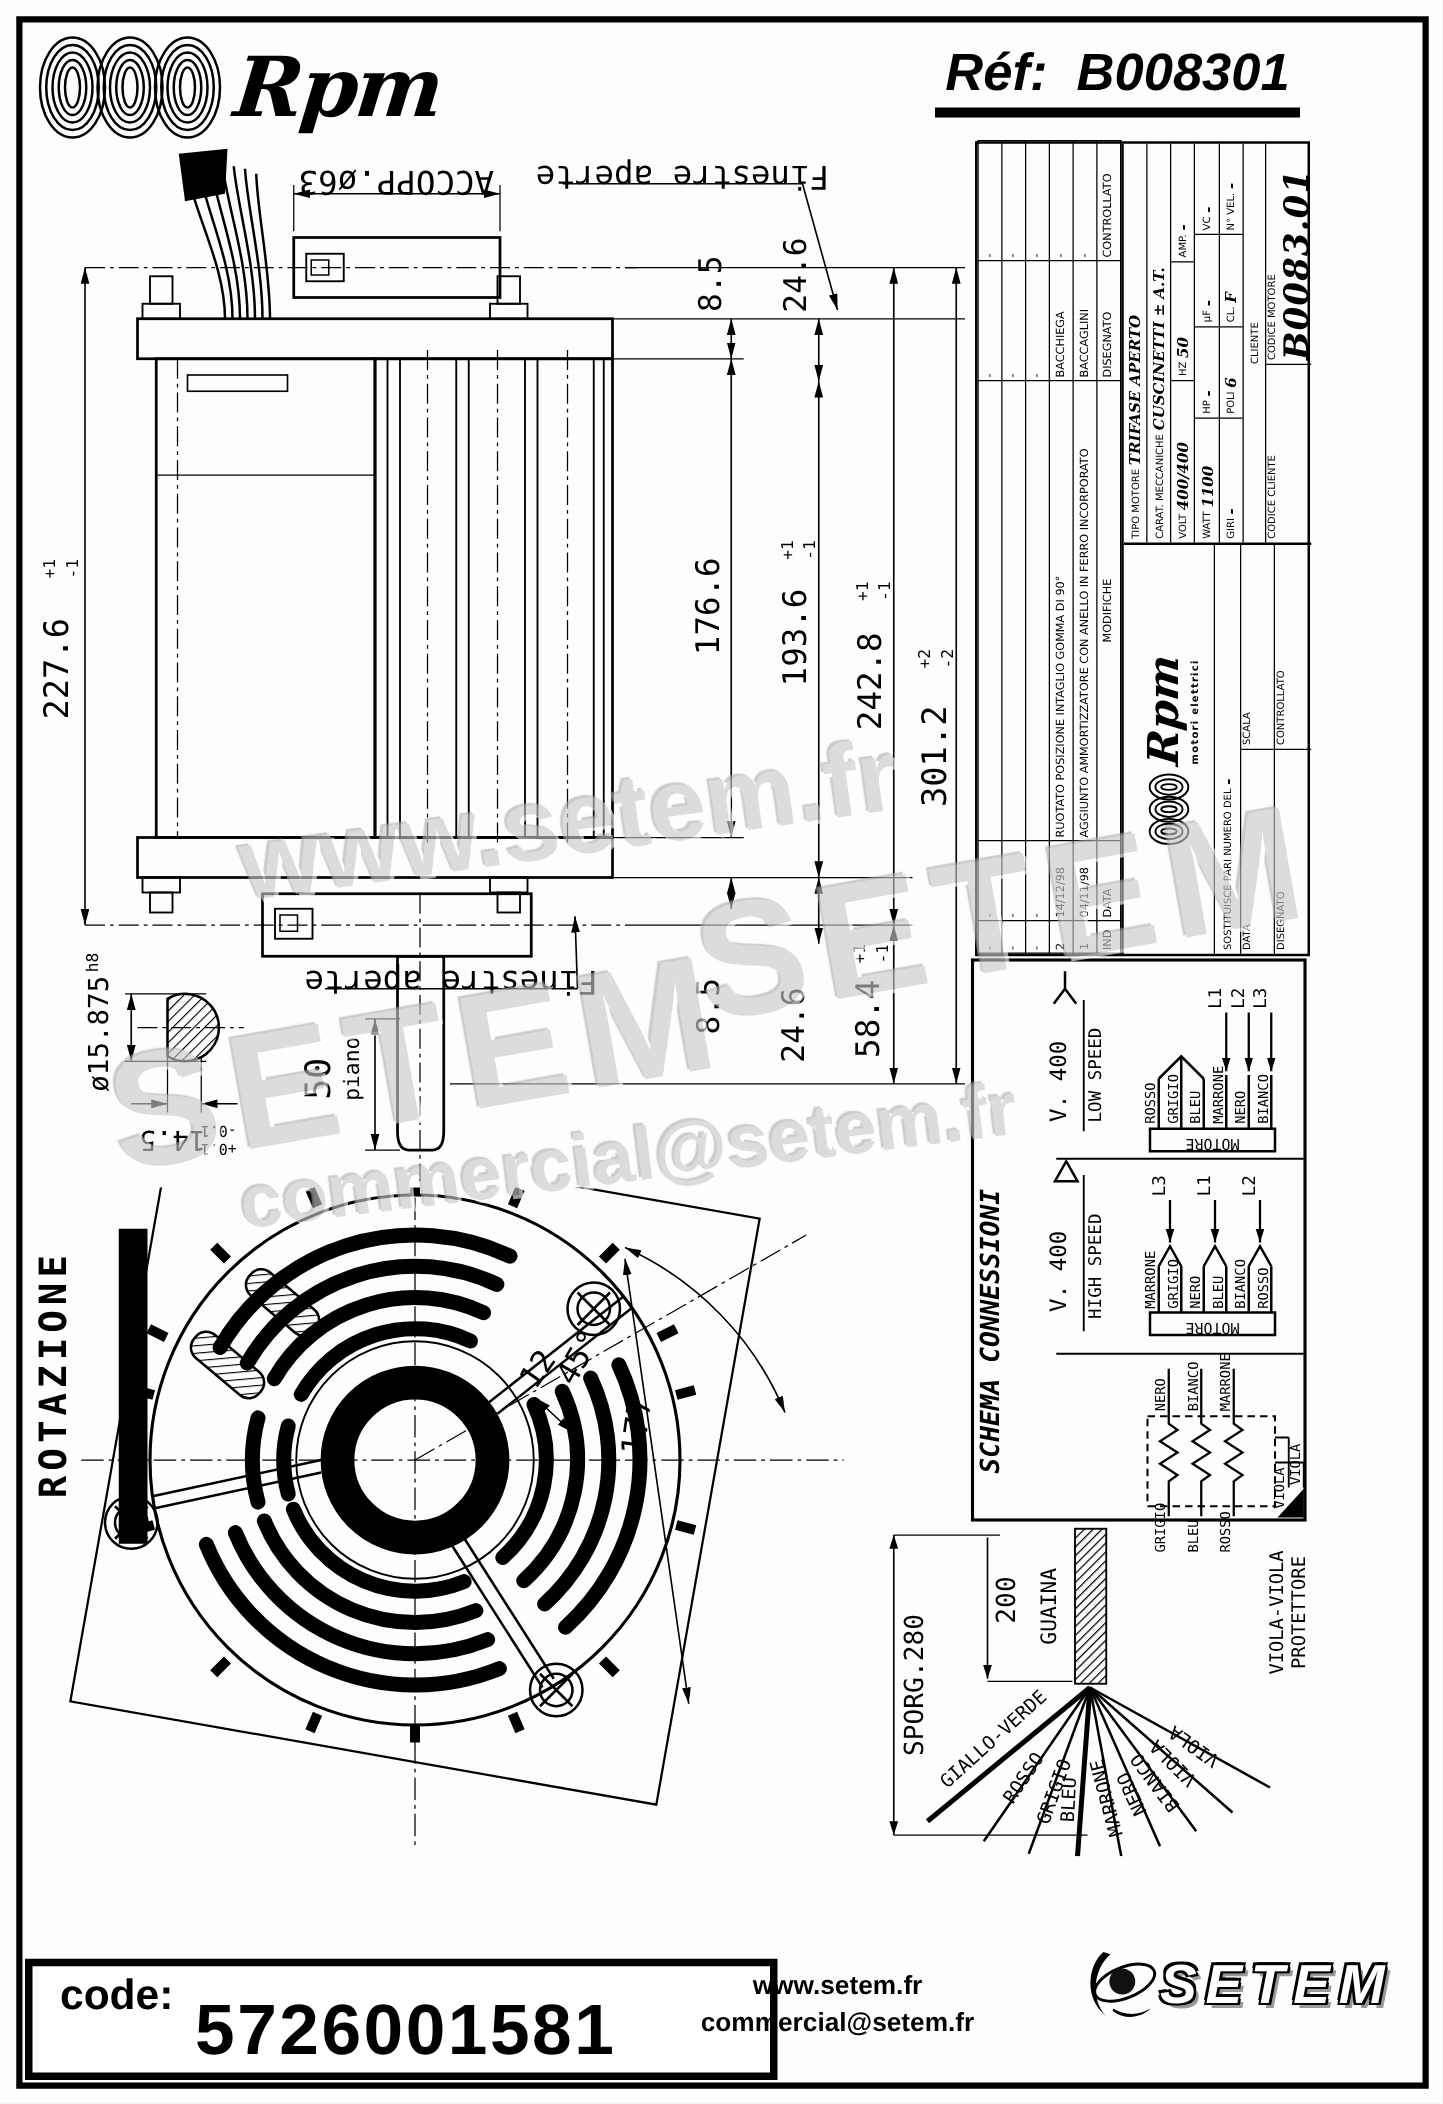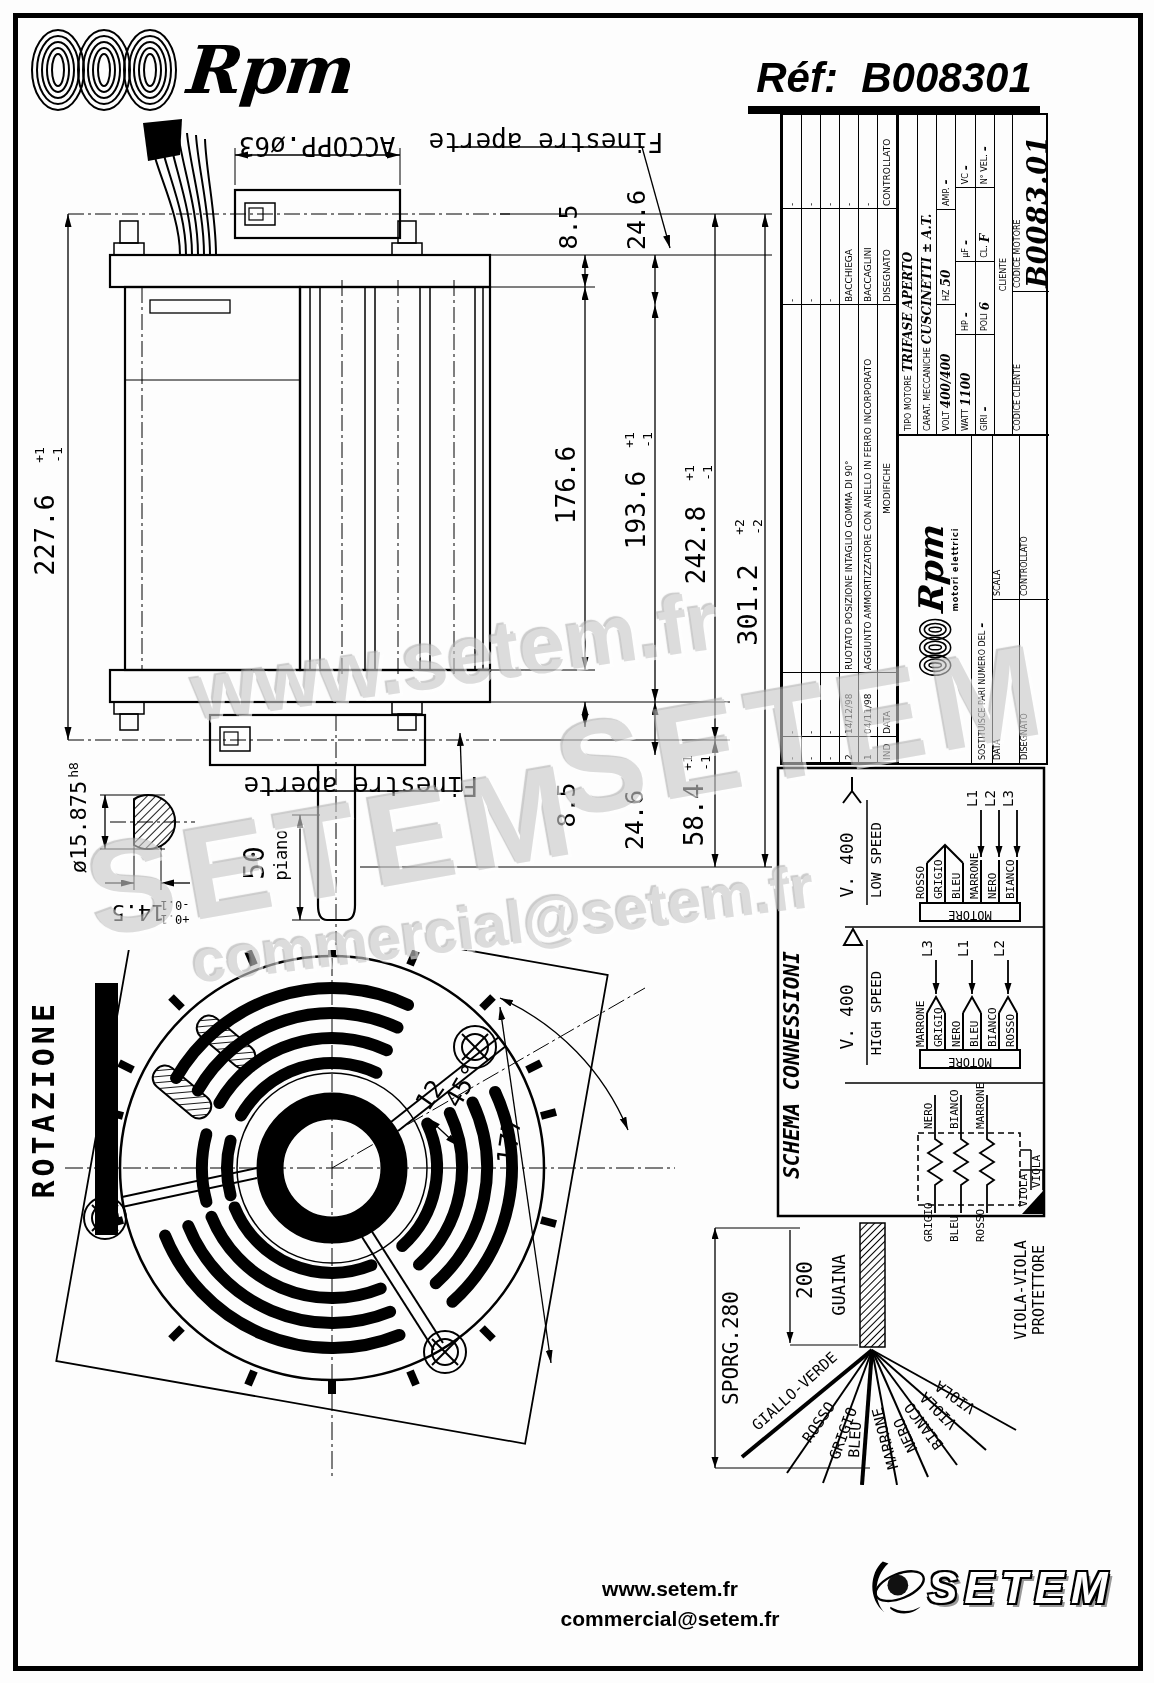--- a/index.html
+++ b/index.html
@@ -5,21 +5,21 @@
   html,body{margin:0;padding:0;background:#e8e8e8;}
   .page{position:relative;width:1154px;height:1683px;background:#fdfdfd;overflow:hidden;
         font-family:"DejaVu Sans",sans-serif;color:#000;}
   .frame{position:absolute;left:13px;top:13px;right:11px;bottom:12px;border:5px solid #000;z-index:1;}
   
   .hdr-logo{position:absolute;left:30px;top:22px;z-index:3;display:flex;align-items:center;}
   .hdr-brand{font-family:"DejaVu Serif",serif;font-style:italic;font-weight:bold;font-size:66px;
              letter-spacing:-2px;margin-left:8px;transform:skewX(-6deg);}
   .refbox{position:absolute;left:748px;top:34px;width:292px;text-align:center;z-index:3;
           font-family:"Liberation Sans",sans-serif;font-style:italic;font-weight:bold;font-size:42px;
-          border-bottom:8px solid #000;padding-bottom:4px;margin-top:20px;}
+          border-bottom:8px solid #000;padding-bottom:4px;}
   svg{position:absolute;z-index:2;}
   svg text{font-family:"DejaVu Sans Mono",monospace;fill:#000;}
   
   .tblock{position:absolute;left:780px;top:765px;width:652px;height:268px;border:2px solid #000;
           transform:rotate(-90deg);transform-origin:0 0;z-index:2;background:transparent;
           font-family:"DejaVu Sans",sans-serif;box-sizing:border-box;}
   .tblock table{border-collapse:collapse;width:100%;table-layout:fixed;}
   .tblock td{border:1px solid #000;font-size:9px;padding:0 2px;height:18px;white-space:nowrap;overflow:hidden;}
   .lbl{font-size:8px;letter-spacing:0px;}
   .val{font-family:"DejaVu Serif",serif;font-style:italic;font-weight:bold;font-size:12px;}
@@ -630,20 +630,24 @@
     <text x="268" y="198" font-size="15" text-anchor="middle" transform="rotate(-145 268 198)">VIOLA</text>
     <text x="336" y="95" font-size="15" text-anchor="middle" transform="rotate(-90 336 95)">VIOLA-VIOLA</text>
     <text x="354" y="95" font-size="15" text-anchor="middle" transform="rotate(-90 354 95)">PROTETTORE</text>
   </svg>
 
   <div class="wm" style="left:190px;top:610px;font-size:82px;transform:rotate(-8deg);">www.setem.fr</div>
   <div class="wm" style="left:85px;top:775px;font-size:130px;letter-spacing:10px;transform:rotate(-10deg);">SETEM</div>
   <div class="wm" style="left:555px;top:655px;font-size:130px;letter-spacing:10px;transform:rotate(-10deg);">SETEM</div>
   <div class="wm" style="left:190px;top:890px;font-size:60px;transform:rotate(-7deg);">commercial@setem.fr</div>
 
+  <div class="codebox">
+    <div class="codelbl">code:</div>
+    <div class="codeval">5726001581</div>
+  </div>
   <div class="contact">
     <div>www.setem.fr</div>
     <div>commercial@setem.fr</div>
   </div>
   <div class="slogo">
     <svg width="66" height="64" viewBox="0 0 70 64" style="position:static">
       <ellipse cx="40" cy="30" rx="27" ry="13" fill="none" stroke="#000" stroke-width="2.5" transform="rotate(-22 40 30)"></ellipse>
       <circle cx="38" cy="29" r="11" fill="#111"></circle>
       <path d="M22,4 C8,16 6,44 24,58 C12,46 12,20 28,6 z" fill="#000"></path>
       <path d="M30,54 C40,62 54,60 62,52 C52,58 40,58 30,52 z" fill="#000"></path>

